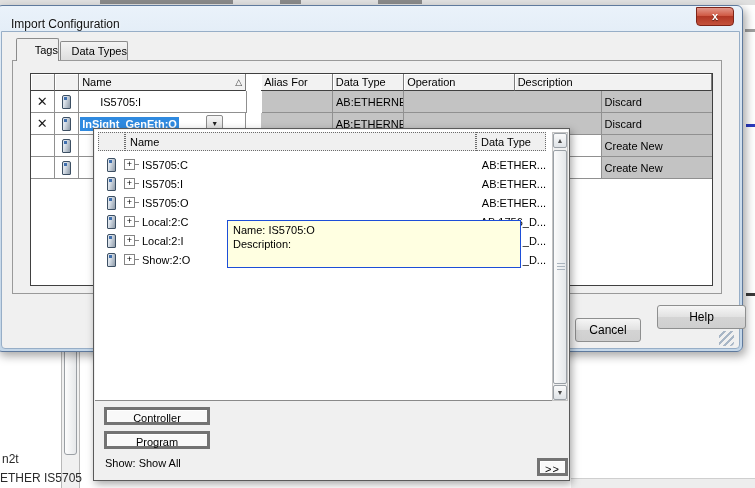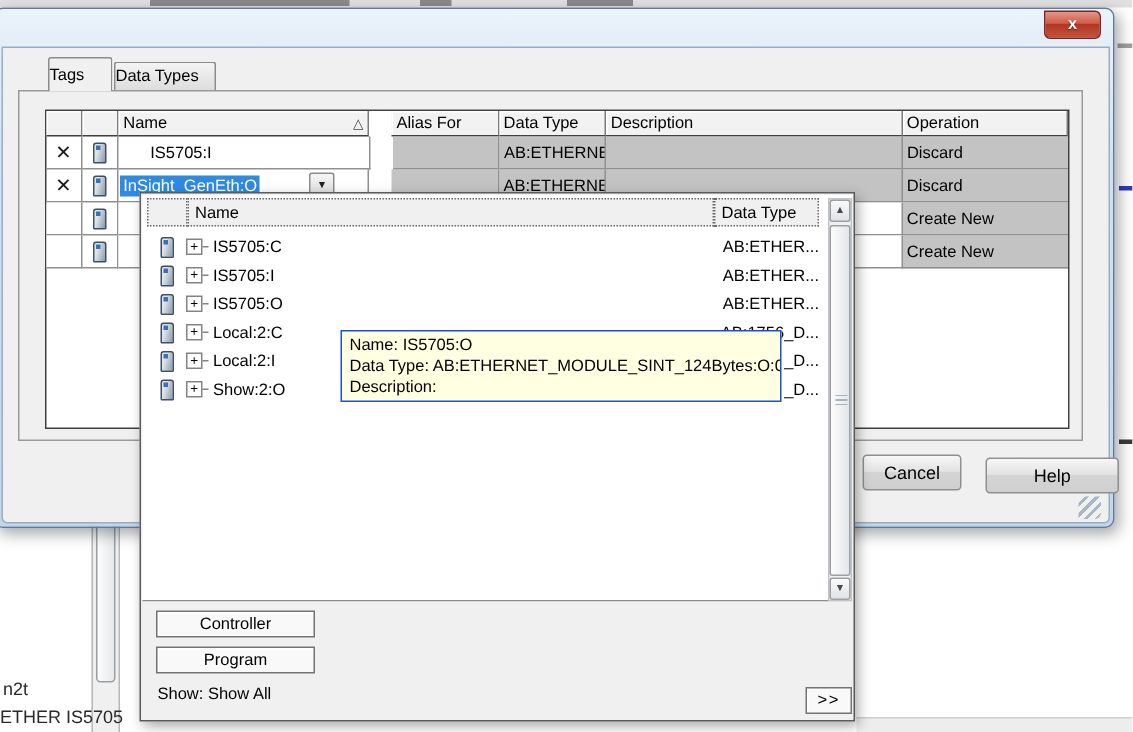--- a/index.html
+++ b/index.html
@@ -22,21 +22,21 @@
   
   .dialog { left:-4px; top:5px; width:747px; height:347px; border:1px solid #5f7a9d; border-radius:6px;
             background:linear-gradient(#eaf2fa,#d4e2f0 28%,#c3d6e8); box-shadow:3px 4px 10px rgba(0,0,0,.35); }
   .dlg-title { left:14px; top:11px; font-size:12px; color:#101010; text-shadow:0 0 3px rgba(255,255,255,.9); }
   .btn-close { right:8px; top:1px; width:38px; height:19px; background:linear-gradient(#e2978a,#d05a45 45%,#b03523 46%,#c4523c);
                border:1px solid #7e2418; border-radius:0 4px 4px 4px; color:#fff; font-size:11px; font-weight:bold;
                text-align:center; line-height:17px; text-shadow:0 1px 1px rgba(0,0,0,.5); cursor:default; }
   .dlg-client { left:4px; top:25px; width:739px; height:318px; background:#f0f0f0; border:1px solid #97aec7; border-radius:0 0 4px 4px; }
 
   
-  .tab { border:1px solid #8b8b8b; border-bottom:none; border-radius:2px 2px 0 0; background:linear-gradient(#fdfdfd,#ececec); text-align:left;margin-left:16px; }
+  .tab { border:1px solid #8b8b8b; border-bottom:none; border-radius:2px 2px 0 0; background:linear-gradient(#fdfdfd,#ececec); text-align:right; }
   .tab.active { left:16px; top:38px; width:43px; height:23px; background:#f0f0f0; z-index:3; line-height:22px; }
   .tab.inactive { left:60px; top:41px; width:68px; height:20px; line-height:19px; background:linear-gradient(#f4f4f4,#dcdcdc); z-index:1; }
   .tab-page { left:12px; top:60px; width:710px; height:234px; background:#f0f0f0; border:1px solid #9a9a9a; z-index:2; }
 
   
   .tbl { left:30px; top:73px; width:683px; height:213px; background:#fff; border:1px solid #404040; z-index:2; }
   .trow { display:flex; width:681px; }
   .tcell { border-right:1px solid #909090; border-bottom:1px solid #909090; overflow:hidden; white-space:nowrap; padding:0 3px; display:flex; align-items:center; }
   .hrow .tcell { height:17px; background:#f2f2f2; border-right:1px solid #7c7c7c; border-bottom:1px solid #404040; box-shadow:inset 1px 1px 0 #fff; }
   .drow .tcell { height:22px; }
@@ -58,21 +58,21 @@
 
   
   .combo { display:flex; align-items:center; width:143px; height:20px; background:#fff; }
   .combo-sel { background:#2f8ae0; color:#fff; padding:1px 2px; max-width:118px; overflow:hidden; white-space:nowrap; }
   .combo-btn { margin-left:auto; width:17px; height:18px; background:linear-gradient(#f6f6f6,#d8d8d8); border:1px solid #8b8b8b; border-radius:2px;
                display:flex; align-items:center; justify-content:center; font-size:7px; color:#222; }
 
   
   .push-btn { height:24px; background:linear-gradient(#f6f6f6,#e2e2e2 48%,#d4d4d4 50%,#cfcfcf); border:1px solid #8e8f8f; border-radius:3px;
               text-align:center; line-height:22px; font-size:12px; }
-  .btn-cancel { left:575px; top:303px; width:66px; }
+  .btn-cancel { left:575px; top:318px; width:66px; }
   .btn-help { left:657px; top:305px; width:89px; }
   .grip { right:12px; bottom:4px; width:15px; height:15px;
           background:repeating-linear-gradient(135deg, transparent 0 3px, #a8b6c6 3px 5px); border-radius:0 0 4px 0; }
 
   
   .popup { left:93px; top:128px; width:477px; height:353px; background:#f0f0f0; border:1px solid #5a5a5a; box-shadow:2px 3px 8px rgba(0,0,0,.35); z-index:10; }
   .plist { left:1px; top:1px; width:473px; height:271px; background:#fff; border-bottom:1px solid #8a8a8a; }
   .phead { display:flex; position:absolute; left:3px; top:2px; height:19px; }
   .phcell { background:#f0f0f0; border:1px dotted #6b6b6b; padding:0 4px; display:flex; align-items:center; }
   .ph-blank { width:27px; }
@@ -87,21 +87,21 @@
   .pitem-dtype { margin-left:auto; color:#000; }
 
   .pscroll { left:457px; top:2px; width:16px; height:269px; background:#f0f0f0; border:1px solid #c3c3c3; }
   .scroll-arrow { position:absolute; left:0; width:14px; height:15px; background:linear-gradient(#fafafa,#dfe3e7); border:1px solid #9aa0a6; border-radius:2px;
                   font-size:7px; color:#4a4a4a; text-align:center; line-height:14px; }
   .pscroll-thumb { position:absolute; left:0; top:17px; width:14px; height:234px; background:linear-gradient(90deg,#fbfbfb,#e4e7ea); border:1px solid #9aa0a6; border-radius:2px; }
   .thumb-grip { position:absolute; left:3px; top:112px; width:8px; height:7px;
                 background:repeating-linear-gradient(#aab4be 0 1px, transparent 1px 3px); }
 
   .pbottom { left:1px; top:272px; width:473px; height:79px; background:#f0f0f0; }
-  .flat-btn { position:absolute; background:#f9f9f9; border:1px solid #737373; box-shadow:inset 1px 1px 0 #fff; text-align:center; line-height:16px; }
+  .flat-btn { position:absolute; background:#f9f9f9; border:3px solid #737373; box-shadow:inset 1px 1px 0 #fff; text-align:center; line-height:16px; }
   .btn-controller { left:9px; top:6px; width:106px; height:18px; }
   .btn-program { left:9px; top:30px; width:106px; height:18px; }
   .show-label { position:absolute; left:10px; top:56px; }
   .btn-expand { left:442px; top:57px; width:31px; height:18px; letter-spacing:1px; }
 
   
   .tooltip { left:227px; top:220px; width:294px; height:48px; background:#ffffe1; border:1px solid #1d4ed8; z-index:20; padding:2px 5px; line-height:14px; white-space:nowrap; overflow:hidden; }
 </style>
 </head>
 <body>
@@ -115,20 +115,21 @@
 <div class="abs right-blue-line"></div>
 <div class="abs right-dark-line"></div>
 <div class="abs bottom-strip"></div>
 <div class="abs bg-scrollbar">
   <div class="abs bg-scroll-thumb"></div>
 </div>
 <div class="abs bg-text-1">n2t</div>
 <div class="abs bg-text-2">ETHER IS5705</div>
 
 <div class="abs dialog">
+  <div class="abs dlg-title">Import Configuration</div>
   <div class="abs btn-close">
     <span>x</span>
   </div>
   <div class="abs dlg-client"></div>
 </div>
 
 <div class="abs tab active">Tags</div>
 <div class="abs tab inactive">Data Types</div>
 <div class="abs tab-page"></div>
 
@@ -136,22 +137,22 @@
 
   <div class="trow hrow">
     <div class="tcell c0"></div>
     <div class="tcell c1"></div>
     <div class="tcell cname">
       <span>Name</span>
       <span class="sort-glyph">△</span>
     </div>
     <div class="tcell calias">Alias For</div>
     <div class="tcell cdtype">Data Type</div>
+    <div class="tcell cop">Operation</div>
     <div class="tcell cdesc">Description</div>
-    <div class="tcell cop">Operation</div>
   </div>
 
   <div class="trow drow">
     <div class="tcell c0">
         <span class="x-icon">✕</span>
       </div>
     <div class="tcell c1">
         <span class="tag-icon"></span>
       </div>
     <div class="tcell cname indent">IS5705:I</div>
@@ -161,21 +162,21 @@
     <div class="tcell cop gray">Discard</div>
   </div>
 
   <div class="trow drow">
     <div class="tcell c0">
         <span class="x-icon">✕</span>
       </div>
     <div class="tcell c1">
         <span class="tag-icon"></span>
       </div>
-    <div class="tcell cname" style="padding:0 1px;">
+    <div class="tcell cname" style="padding:0 1px;font-weight:bold;">
       <div class="combo">
         <span class="combo-sel">InSight_GenEth:O</span>
         <span class="combo-btn">
             <span>▼</span>
           </span>
       </div>
     </div>
     <div class="tcell calias gray"></div>
     <div class="tcell cdtype gray">AB:ETHERNE</div>
     <div class="tcell cdesc gray"></div>
@@ -274,15 +275,14 @@
   <div class="abs pbottom">
     <div class="flat-btn btn-controller">Controller</div>
     <div class="flat-btn btn-program">Program</div>
     <div class="show-label">Show: Show All</div>
     <div class="flat-btn btn-expand">&gt;&gt;</div>
   </div>
 </div>
 
 <div class="abs tooltip">
   <div>Name: IS5705:O</div>
-  <div>Data Type: AB:ETHERNET_MODULE_SINT_124Bytes:O:0</div>
   <div>Description:</div>
 </div>
 
 </body></html>

